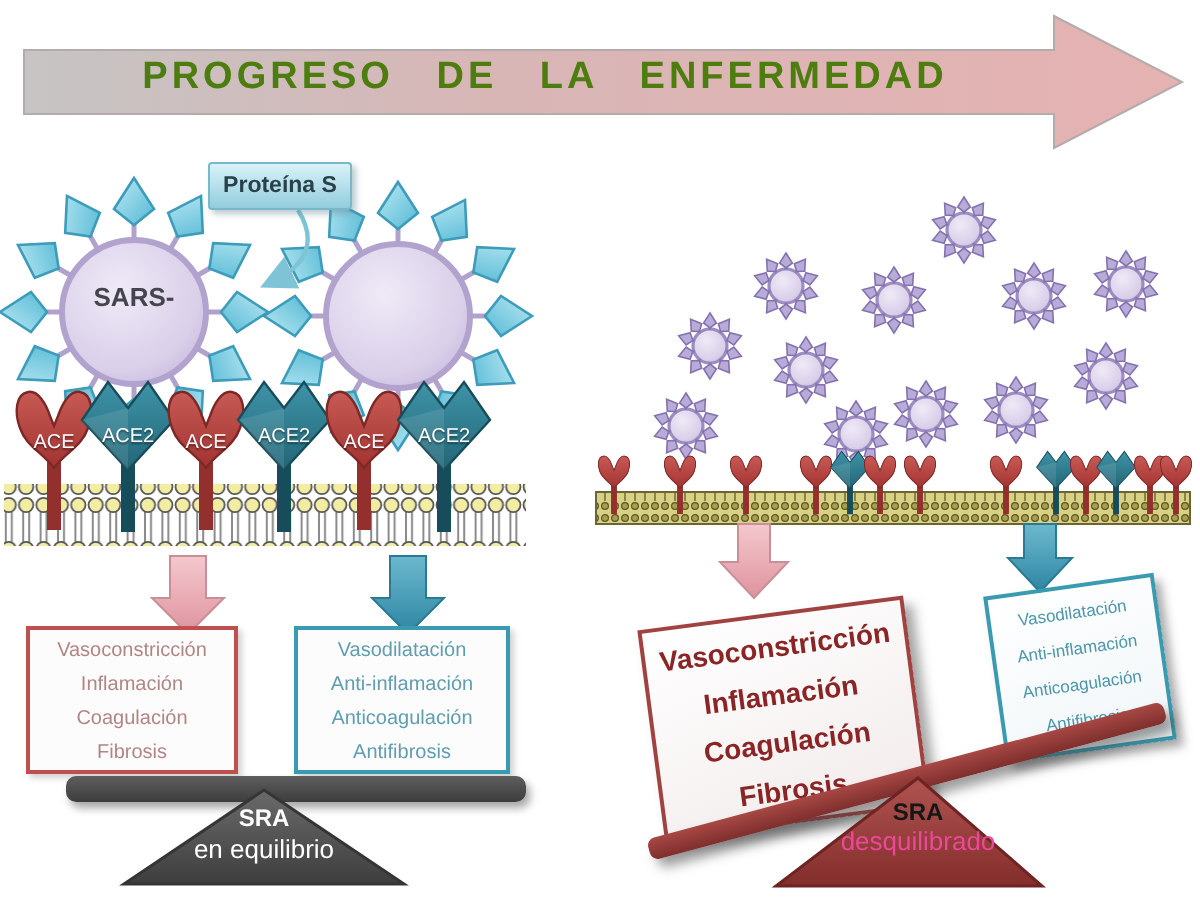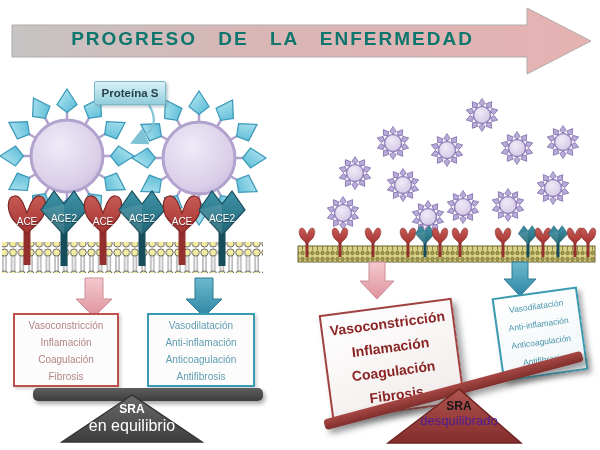--- a/index.html
+++ b/index.html
@@ -1,24 +1,24 @@
 <!DOCTYPE html>
 <html><head>
 <meta charset="utf-8">
 <style>
   html,body{margin:0;padding:0;background:#fff;}
   .stage{position:relative;width:600px;height:450px;background:#fff;overflow:hidden;
          font-family:"Liberation Sans",sans-serif;}
   .layer{position:absolute;left:0;top:0;}
   .ov{position:absolute;}
   .banner-title{left:30px;top:28px;width:485px;text-align:center;font-size:19px;font-weight:bold;
-    letter-spacing:2px;word-spacing:14px;color:#0f766e;z-index:2;}
+    letter-spacing:2px;word-spacing:14px;color:#4d7c0f;z-index:2;}
   .virus-label{left:27px;top:141px;width:80px;text-align:center;font-weight:bold;
     font-size:13px;line-height:15px;color:#45454e;z-index:2;}
-  .protein-box{left:94px;top:81px;width:70px;height:22px;line-height:22px;text-align:center;
+  .protein-box{left:104px;top:81px;width:70px;height:22px;line-height:22px;text-align:center;
     font-size:11.5px;font-weight:bold;color:#29414a;background:linear-gradient(#d9f2f8,#92cddd);
     border:1px solid #79b7c9;border-radius:2px;box-shadow:2px 2px 3px rgba(100,140,150,.45);z-index:2;}
   .rl{position:absolute;transform:translateX(-50%);font-size:10px;font-weight:normal;color:#fff;
     text-shadow:0 1px 1px rgba(0,0,0,.45);z-index:2;}
   .fxbox{position:absolute;background:#fdfcfc;text-align:center;z-index:2;}
   .box-red-l{left:13px;top:313px;width:102px;height:70px;border:2px solid #c0504d;
     box-shadow:2px 2px 3px rgba(130,130,130,.35);}
   .box-teal-l{left:147px;top:313px;width:104px;height:70px;border:2px solid #3a9ab0;
     box-shadow:2px 2px 3px rgba(130,130,130,.35);}
   .fx-r{color:#b28585;font-size:10px;line-height:17px;}
@@ -36,23 +36,23 @@
   .box-teal-r .fx-ts:first-child{margin-top:3px;}
   .beam-left{position:absolute;left:33px;top:388px;width:230px;height:13px;
     background:linear-gradient(#5e5e5e,#3d3d3d);border-radius:5px;
     box-shadow:2px 3px 4px rgba(0,0,0,.35);z-index:3;}
   .beam-right{position:absolute;left:320px;top:385px;width:267px;height:11px;
     background:linear-gradient(#a84845,#7e2f2d);border-radius:4px;transform:rotate(-15deg);
     box-shadow:3px 5px 6px rgba(60,60,60,.5);z-index:3;}
   .tri{position:absolute;z-index:4;}
   .tri-text{position:absolute;text-align:center;z-index:5;}
   .sra-l{left:72px;top:402px;width:120px;font-size:12px;font-weight:bold;color:#fff;}
-  .eq-l{left:62px;top:417px;width:140px;font-size:16px;color:#fff;}
+  .eq-l{left:62px;top:417px;width:140px;font-size:13px;color:#fff;}
   .sra-r{left:399px;top:399px;width:120px;font-size:12px;font-weight:bold;color:#161616;}
-  .eq-r{left:389px;top:413px;width:140px;font-size:13px;color:#4c1d95;}
+  .eq-r{left:389px;top:413px;width:140px;font-size:13px;color:#ec4899;}
 </style>
 </head>
 <body>
 
 <div class="stage">
 
   <svg class="layer" width="600" height="450" viewBox="0 0 600 450">
     <defs>
       <linearGradient id="bang" x1="0" y1="0" x2="1" y2="0">
         <stop offset="0" stop-color="#c6c4c4"></stop>
@@ -195,20 +195,21 @@
     <use href="#aceHead" transform="translate(575,239) scale(0.42)"></use>
     <use href="#aceHead" transform="translate(588,239) scale(0.42)"></use>
 
     <polygon points="369,262 385,262 385,281 394,281 377,299 360,281 369,281" fill="url(#pinkg)" stroke="#c98f98" stroke-width="1"></polygon>
     <polygon points="512,262 528,262 528,279 536,279 520,296 504,279 512,279" fill="url(#tealg)" stroke="#2a7a94" stroke-width="1"></polygon>
   </svg>
 
   <div class="ov banner-title">PROGRESO DE LA ENFERMEDAD</div>
 
   <div class="ov virus-label">
+    <div>SARS-</div>
   </div>
 
   <div class="ov protein-box">Proteína S</div>
 
   <span class="rl" style="left:27px;top:216px">ACE</span>
   <span class="rl" style="left:64px;top:213px">ACE2</span>
   <span class="rl" style="left:103px;top:216px">ACE</span>
   <span class="rl" style="left:142px;top:213px">ACE2</span>
   <span class="rl" style="left:182px;top:216px">ACE</span>
   <span class="rl" style="left:222px;top:213px">ACE2</span>

